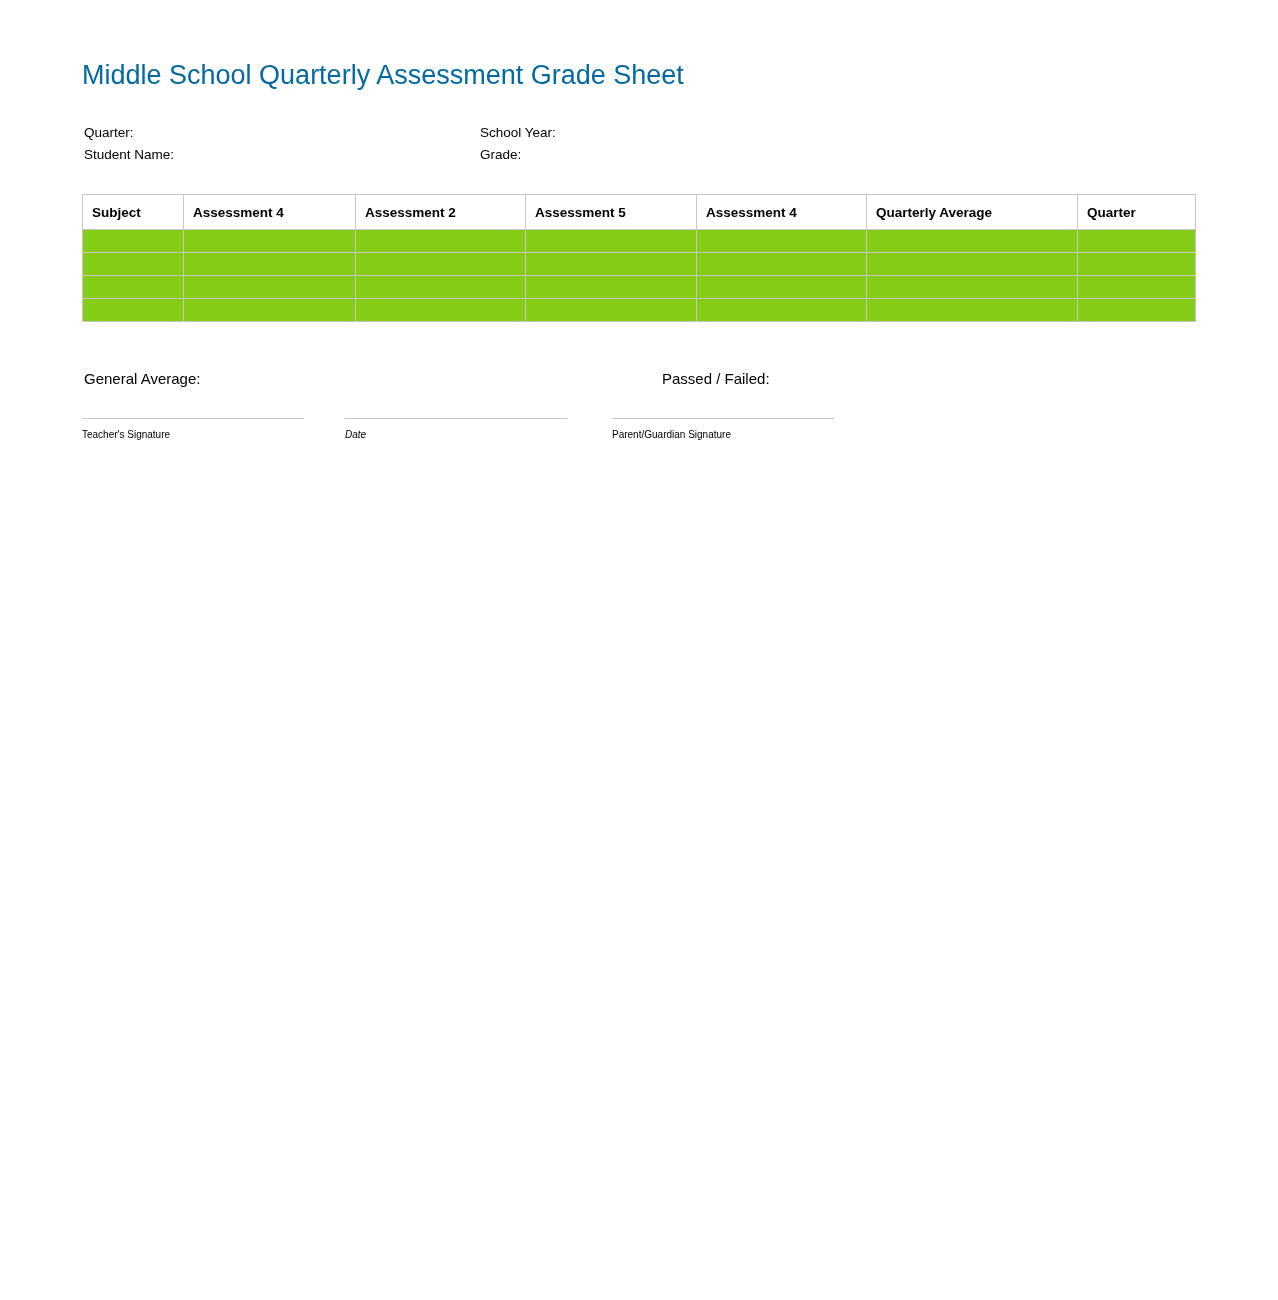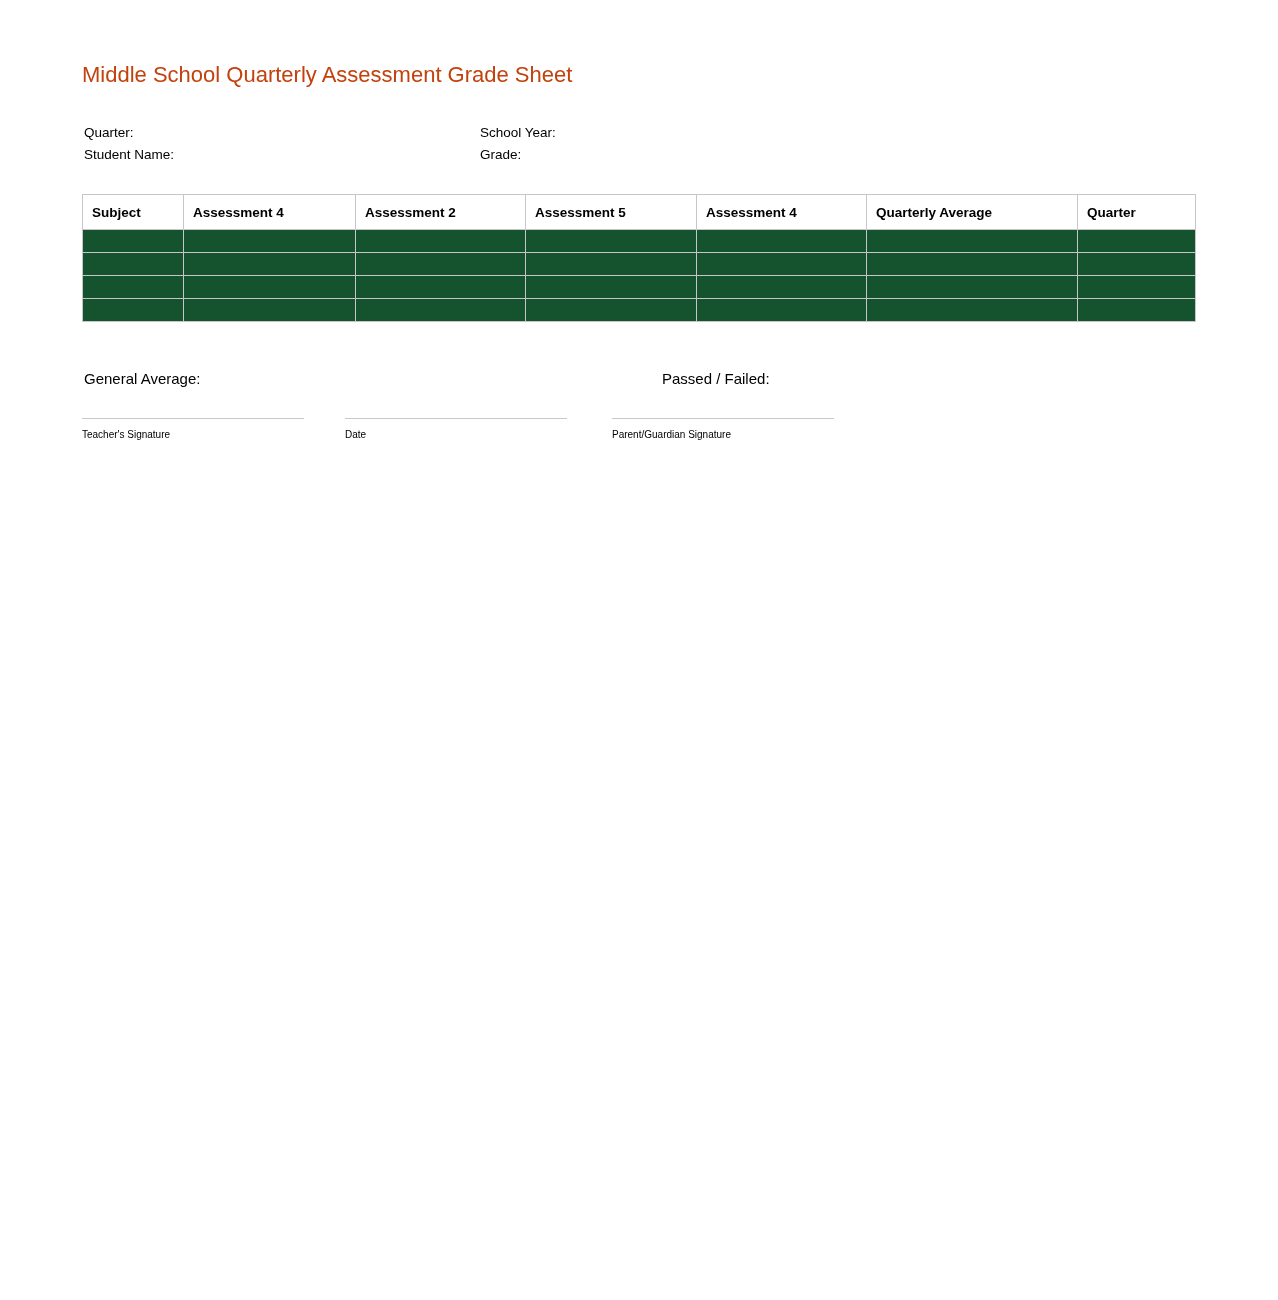--- a/index.html
+++ b/index.html
@@ -22,26 +22,26 @@
     top: 0;
     width: 1278px;
     height: 1300px;
   }
 
   
   .doc-title {
     position: absolute;
     left: 82px;
     top: 58px;
-    font-size: 22px;
+    font-size: 27px;
     font-weight: 400;
     line-height: 34px;
     letter-spacing: 0px;
     white-space: nowrap;
-    color: #c2410c;
+    color: #0369a1;
   }
 
   
   .meta {
     position: absolute;
     left: 82px;
     top: 122px;
     width: 1100px;
   }
   .meta-row {
@@ -60,21 +60,21 @@
   
   .grade-table-wrap {
     position: absolute;
     left: 82px;
     top: 194px;
   }
   table.grade-table {
     border-collapse: collapse;
     table-layout: fixed;
     width: 1113px;
-    background: #14532d;
+    background: #84cc16;
   }
   table.grade-table th,
   table.grade-table td {
     border: 1px solid #c6c6c6;
     padding: 0;
     vertical-align: middle;
   }
   table.grade-table th {
     height: 34px;
     font-size: 13.5px;
@@ -127,21 +127,21 @@
     height: 0;
     border-top: 1px solid #c8c8c8;
   }
   .sig-caption {
     font-size: 10px;
     line-height: 22px;
     margin-top: 5px;
     white-space: nowrap;
   }
   .sig-1 { left: 0px;   width: 222px; }
-  .sig-2 { left: 263px; width: 222px; }
+  .sig-2 { left: 263px; width: 222px; font-style: italic; }
   .sig-3 { left: 530px; width: 222px; }
 </style>
 </head>
 <body>
 
 <div class="page">
 
   <div class="doc-title">Middle School Quarterly Assessment Grade Sheet</div>
 
   <div class="meta">

